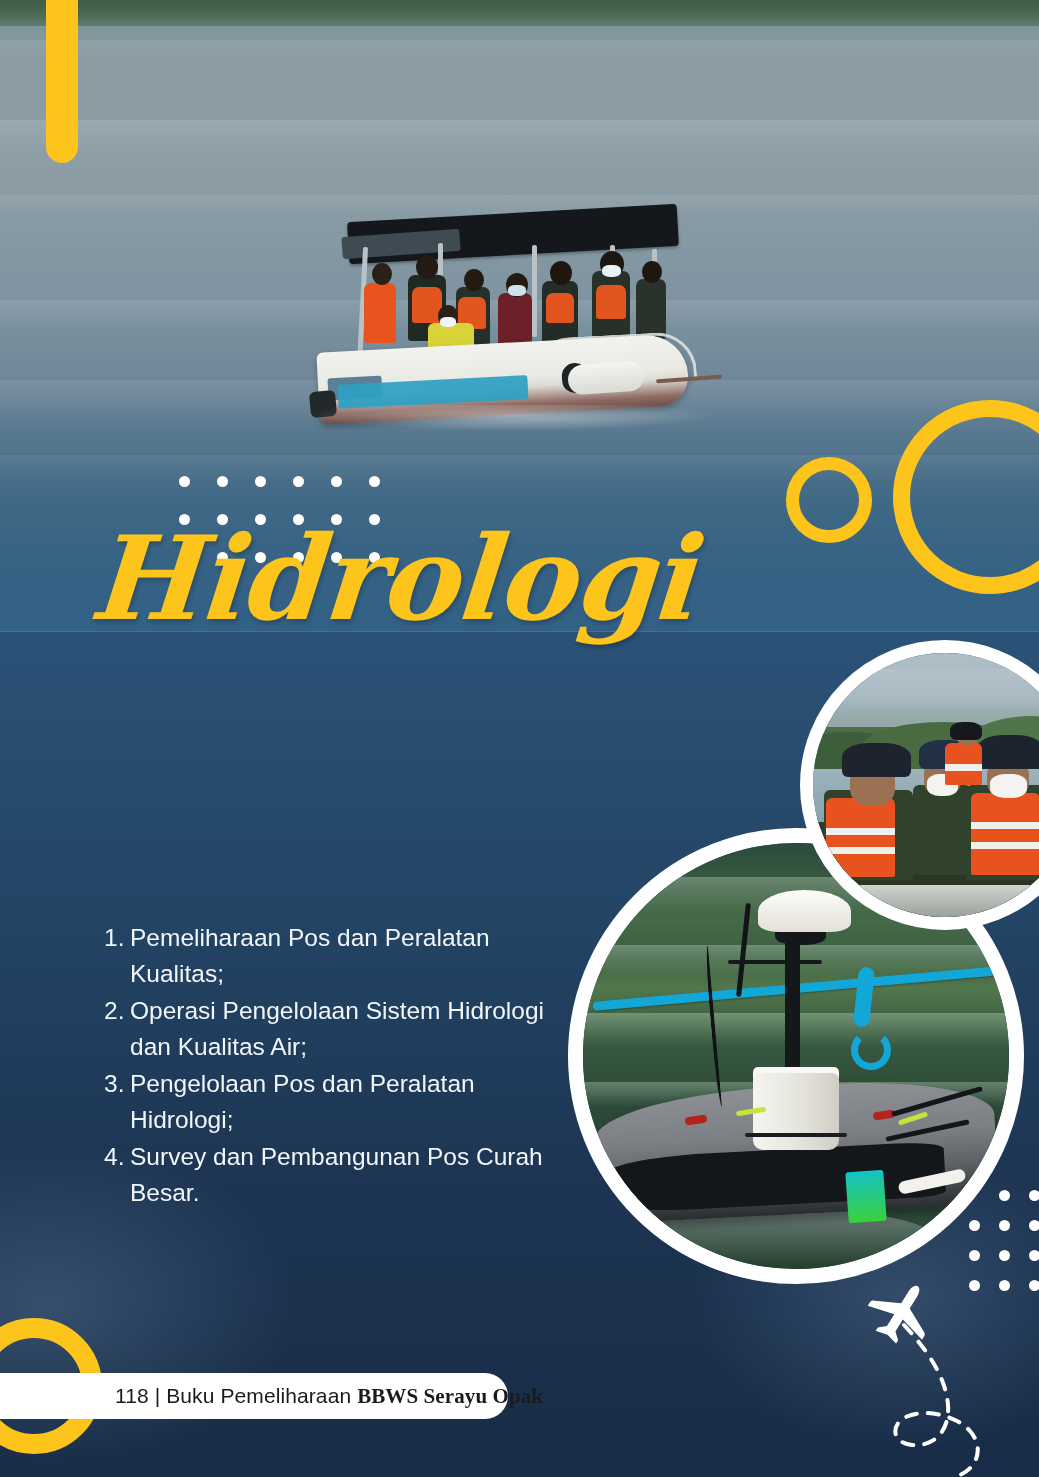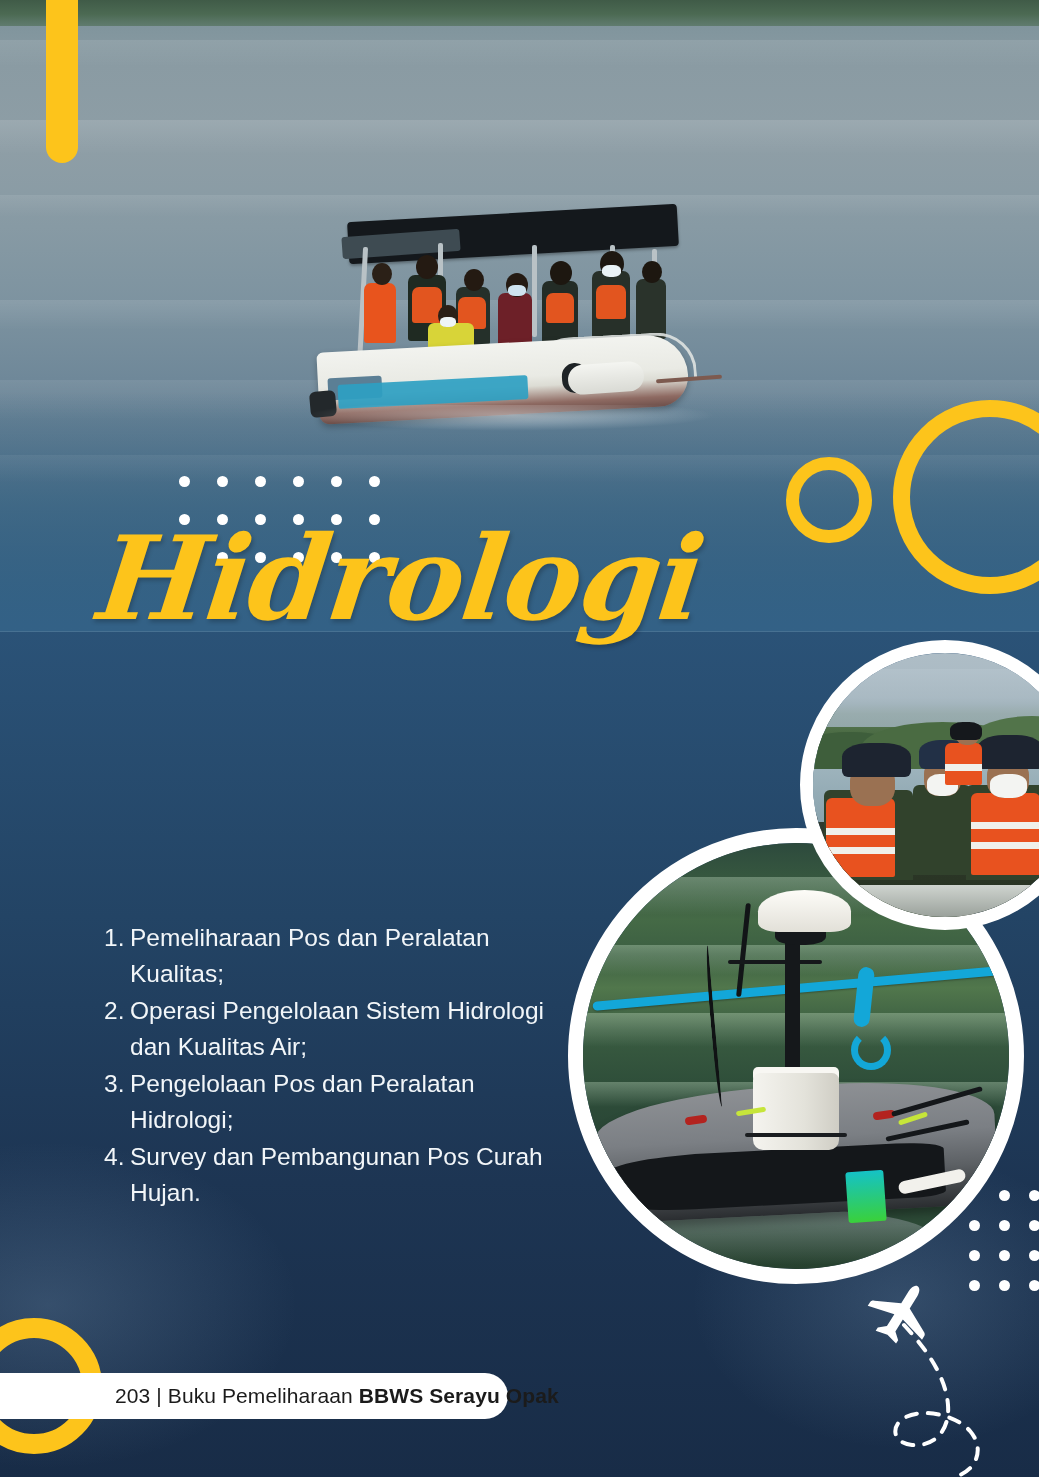--- a/index.html
+++ b/index.html
@@ -206,21 +206,21 @@
   
   .footer-bar{
     position:absolute;left:-40px;top:1373px;width:548px;height:46px;
     background:#ffffff;border-radius:0 23px 23px 0;
     display:flex;align-items:center;
   }
   .footer-text{
     position:absolute;left:115px;top:1384px;
     font-size:21px;color:#1b1b1b;letter-spacing:.1px;white-space:nowrap;
   }
-  .footer-text b{font-weight:700;}
+  .footer-text b{font-weight:700;font-family:Liberation Serif, serif;}
 
   .hairline{position:absolute;left:0;top:631px;width:1039px;height:1px;background:rgba(255,255,255,.10);}
   .glow-bl{position:absolute;left:-120px;top:1140px;width:420px;height:330px;
     background:radial-gradient(ellipse at 40% 50%,rgba(150,185,215,.22),rgba(150,185,215,0) 70%);}
   .glow-br{position:absolute;left:690px;top:1150px;width:420px;height:300px;
     background:radial-gradient(ellipse at 50% 50%,rgba(150,185,215,.20),rgba(150,185,215,0) 70%);}
 </style>
 </head>
 <body>
 
@@ -327,21 +327,21 @@
     <div class="li">
       <span class="li-num">2.</span>
       <span class="li-txt">Operasi Pengelolaan Sistem Hidrologi dan Kualitas Air;</span>
     </div>
     <div class="li">
       <span class="li-num">3.</span>
       <span class="li-txt">Pengelolaan Pos dan Peralatan Hidrologi;</span>
     </div>
     <div class="li">
       <span class="li-num">4.</span>
-      <span class="li-txt">Survey dan Pembangunan Pos Curah Hujan.</span>
+      <span class="li-txt">Survey dan Pembangunan Pos Curah Besar.</span>
     </div>
   </div>
 
   <div class="circ circ-big">
     <div class="ph ph-usv">
       <div class="refl r1"></div>
       <div class="refl r2"></div>
       <div class="refl r3"></div>
       <div class="refl r4"></div>
       <div class="rope"></div>
@@ -429,19 +429,19 @@
       <g fill="#ffffff" transform="translate(16,6) rotate(32 30 24)">
         <path d="M30 2 c3 0 5 4 5 9 l0 14 24 12 c2 1 3 2 3 4 l0 4 -27 -7 0 14 7 6 0 4 -12 -3 -12 3 0 -4 7 -6 0 -14 -27 7 0 -4 c0 -2 1 -3 3 -4 l24 -12 0 -14 c0 -5 2 -9 5 -9 z"></path>
       </g>
       <path d="M44 50 C70 78 86 104 88 130 C90 156 74 172 52 170 C32 168 30 150 46 142 C64 133 96 140 110 156 C124 172 118 192 100 200" fill="none" stroke="#ffffff" stroke-width="4" stroke-linecap="round" stroke-dasharray="11 11"></path>
     </svg>
   </div>
 
   <div class="ring ring-bl"></div>
   <div class="footer-bar"></div>
   <div class="footer-text">
-    <span>203</span>
+    <span>118</span>
     <span>|</span>
     <span>Buku Pemeliharaan</span>
     <b>BBWS Serayu Opak</b>
   </div>
 
 </div>
 
 </body></html>

